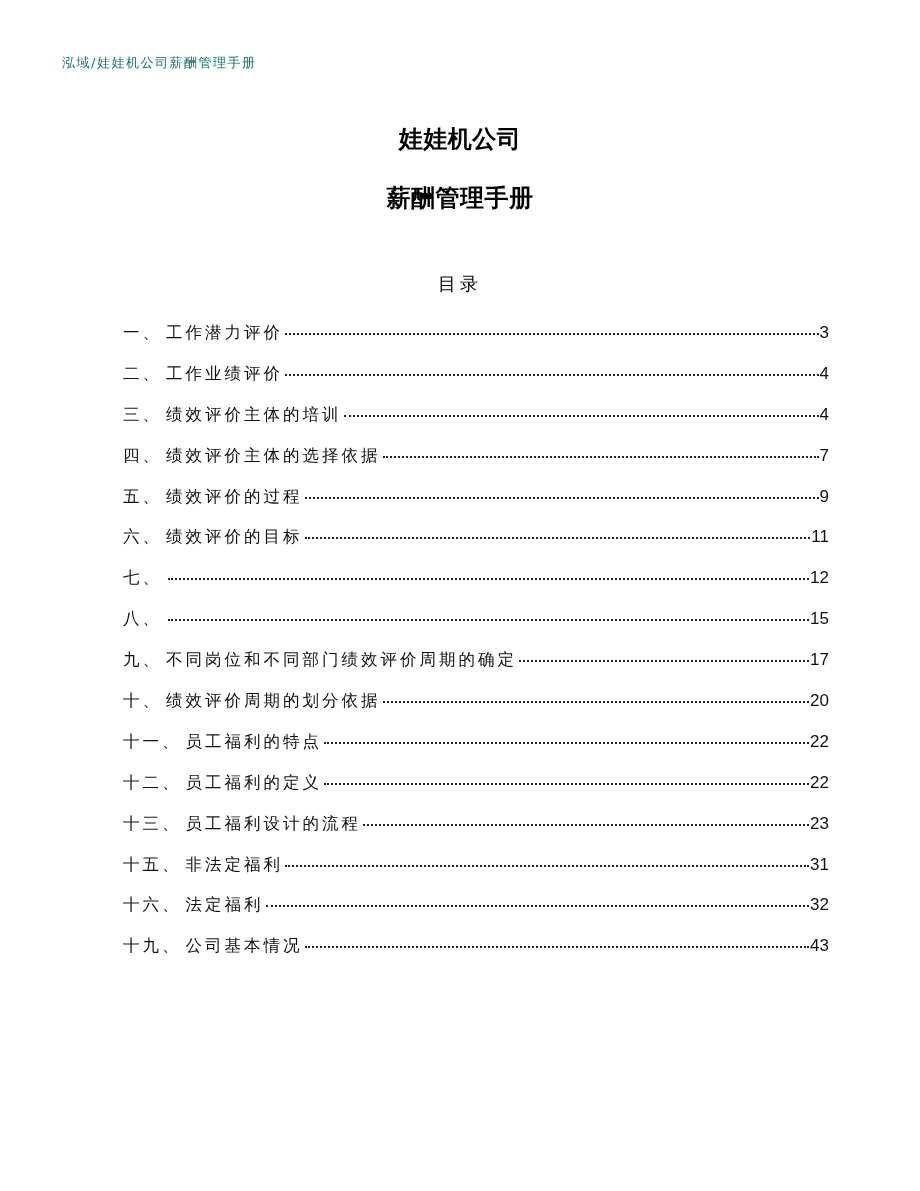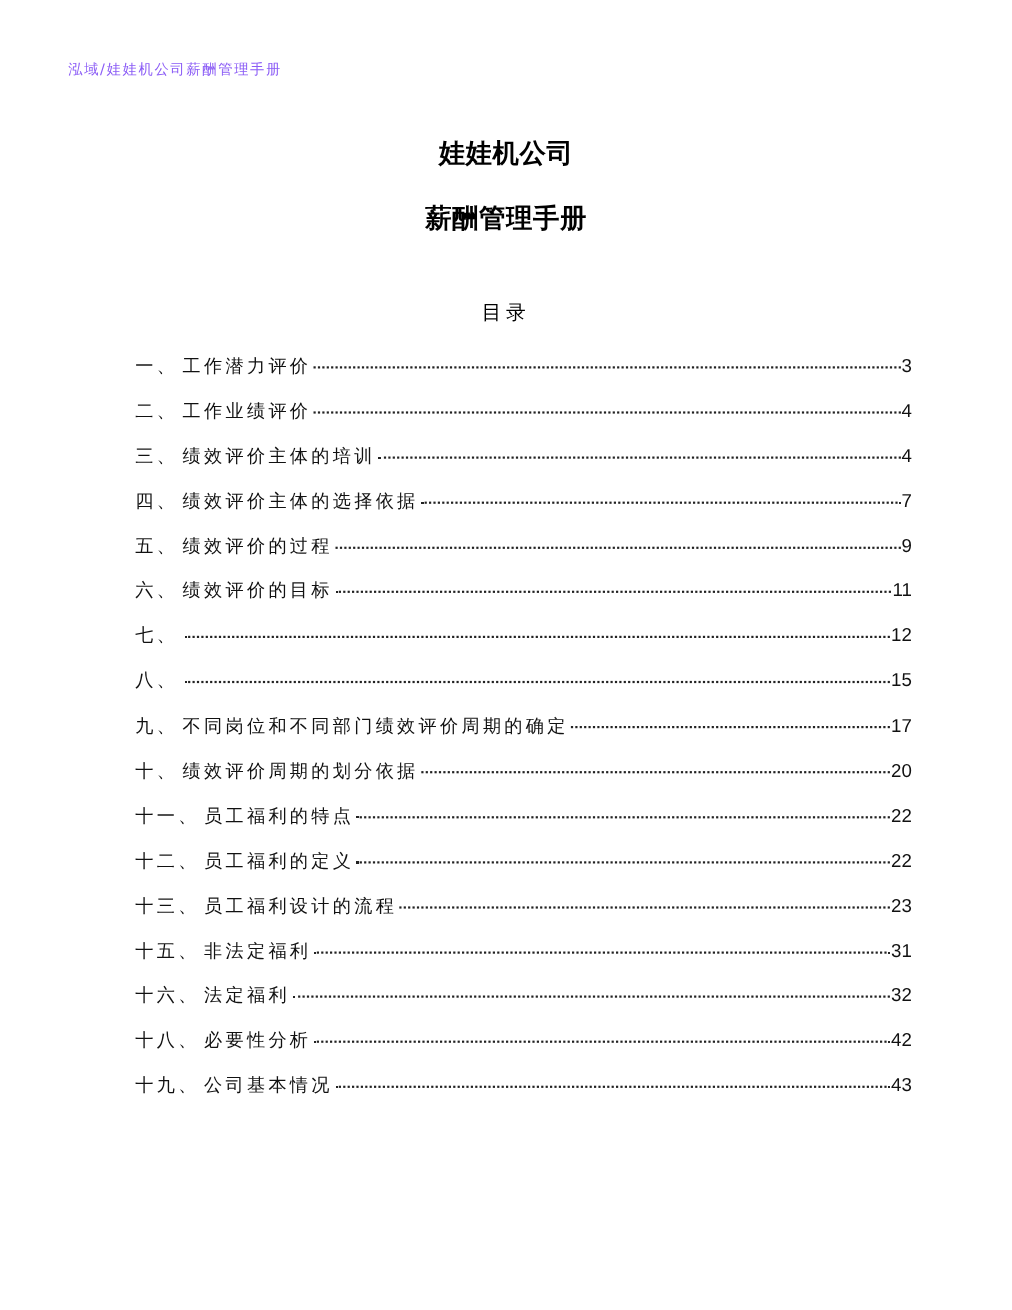--- a/index.html
+++ b/index.html
@@ -13,21 +13,21 @@
       position: relative;
       overflow: hidden;
       font-family: "DejaVu Sans", "Liberation Sans", sans-serif;
       color: #000;
     }
     .running-header {
       position: absolute;
       left: 62px;
       top: 54px;
       font-size: 13px;
-      color: #8b5cf6;
+      color: #0f766e;
       letter-spacing: 1.5px;
     }
     .title {
       position: absolute;
       left: 0;
       width: 920px;
       text-align: center;
       font-weight: bold;
       font-size: 24px;
       letter-spacing: 0.5px;
@@ -176,24 +176,18 @@
       <span class="toc-leader"></span>
       <span class="toc-page">31</span>
     </li>
   <li class="toc-row">
       <span class="toc-num">十六、</span>
       <span class="toc-text">法定福利</span>
       <span class="toc-leader"></span>
       <span class="toc-page">32</span>
     </li>
   <li class="toc-row">
-      <span class="toc-num">十八、</span>
-      <span class="toc-text">必要性分析</span>
-      <span class="toc-leader"></span>
-      <span class="toc-page">42</span>
-    </li>
-  <li class="toc-row">
       <span class="toc-num">十九、</span>
       <span class="toc-text">公司基本情况</span>
       <span class="toc-leader"></span>
       <span class="toc-page">43</span>
     </li>
 </ul>
 
 </body></html>

